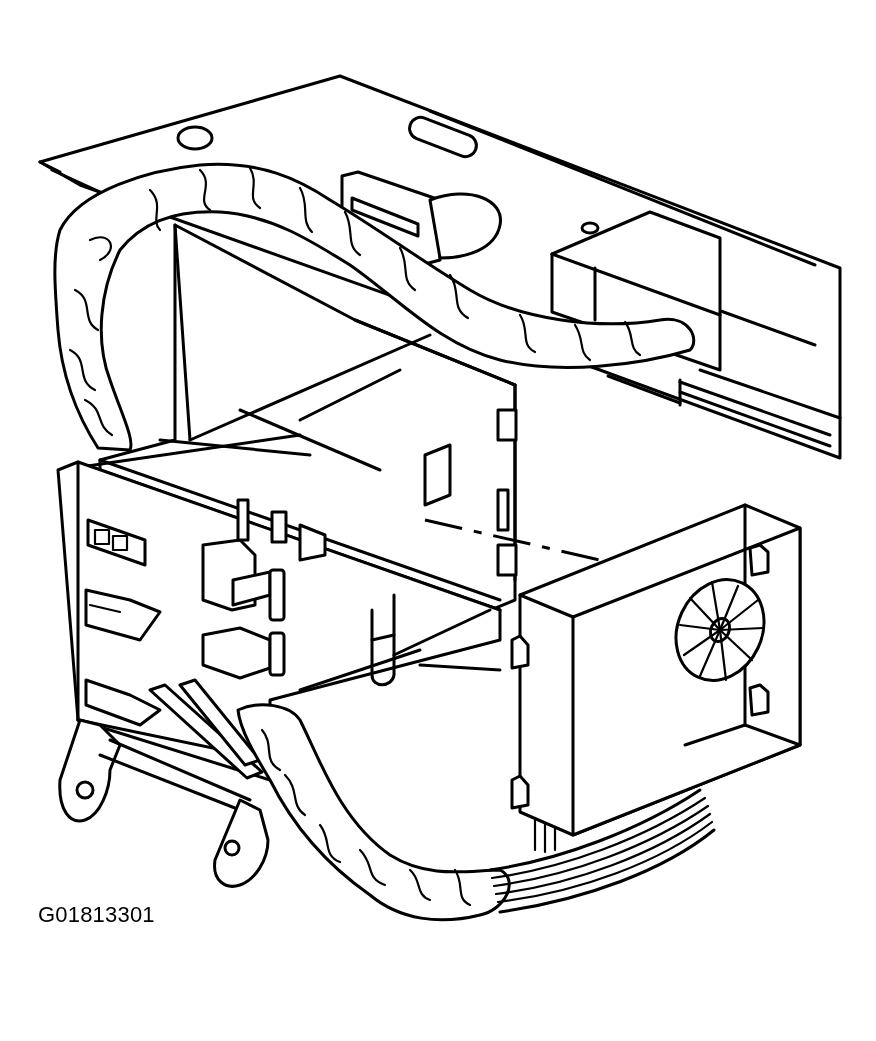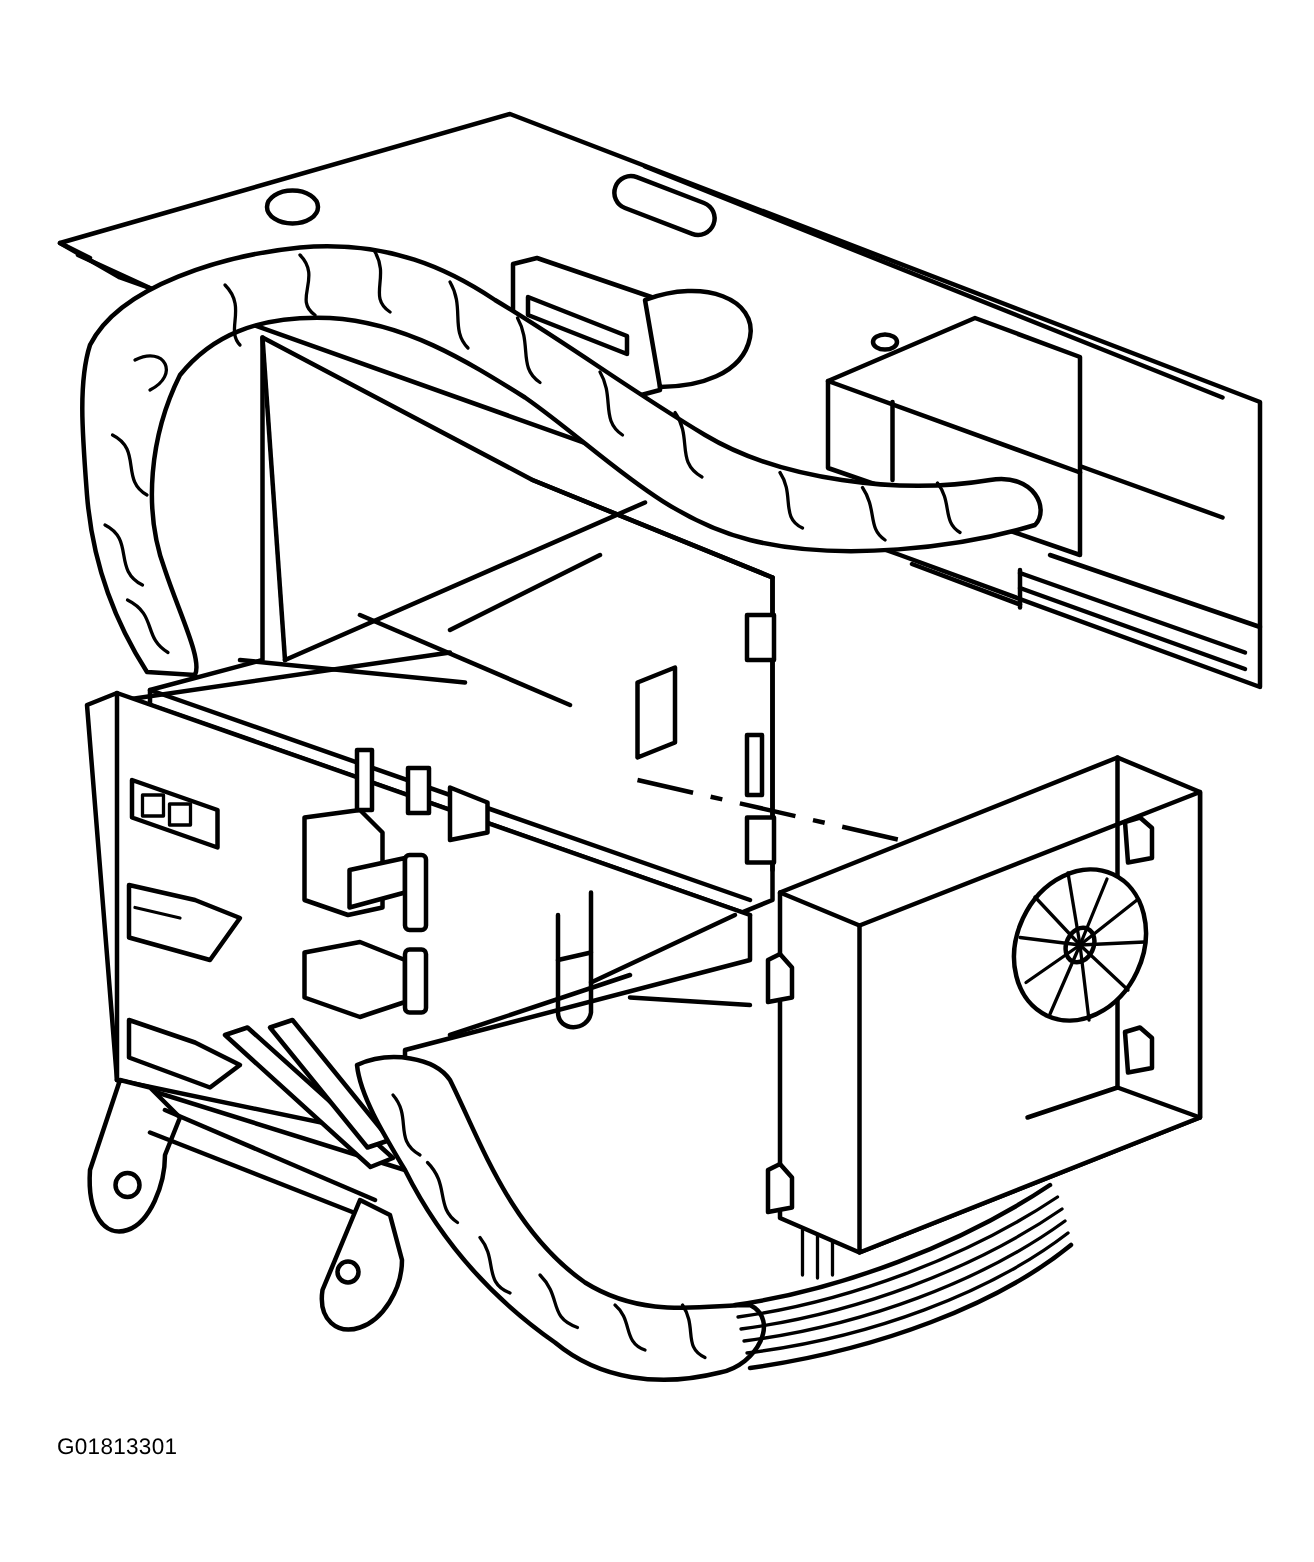--- a/index.html
+++ b/index.html
@@ -4,22 +4,22 @@
   <style>
     html, body { margin: 0; padding: 0; background: #ffffff; }
     body { width: 876px; height: 1041px; position: relative; overflow: hidden; }
     #figure { position: absolute; left: 0; top: 0; width: 876px; height: 1041px; }
     #figure svg { width: 876px; height: 1041px; display: block; }
     .ln { fill: none; stroke: #000; stroke-width: 3; stroke-linejoin: round; stroke-linecap: round; }
     .lt { fill: none; stroke: #000; stroke-width: 2.2; stroke-linecap: round; stroke-linejoin: round; }
     .wf { fill: #fff; stroke: #000; stroke-width: 3; stroke-linejoin: round; }
     .dash { fill: none; stroke: #000; stroke-width: 3; stroke-dasharray: 38 12 8 12; }
     .caption {
-      position: absolute; left: 38px; top: 956px;
-      font-family: "Liberation Sans", sans-serif; font-size: 15px; color: #000;
+      position: absolute; left: 38px; top: 902px;
+      font-family: "Liberation Sans", sans-serif; font-size: 22px; color: #000;
       letter-spacing: 0.2px;
     }
   </style>
 </head>
 <body>
 
 <div id="figure">
   <svg viewBox="0 0 876 1041" xmlns="http://www.w3.org/2000/svg">
 
     <g>

